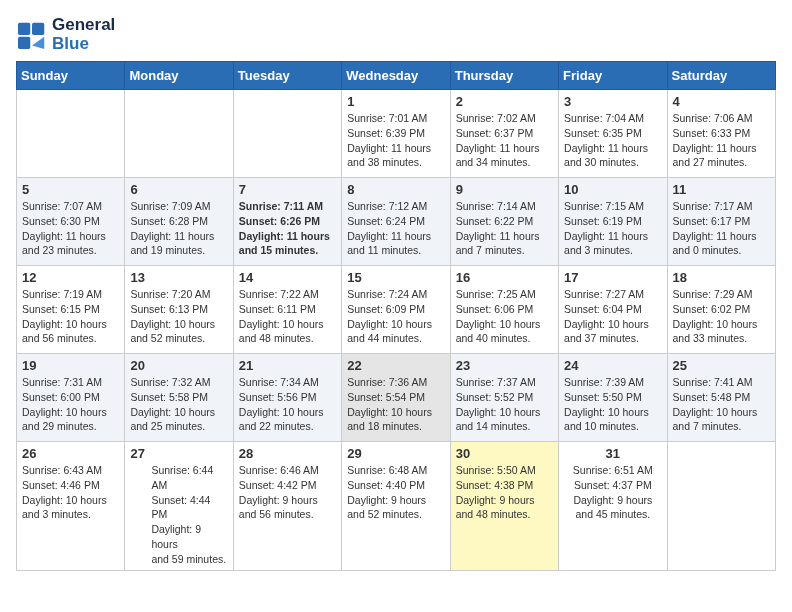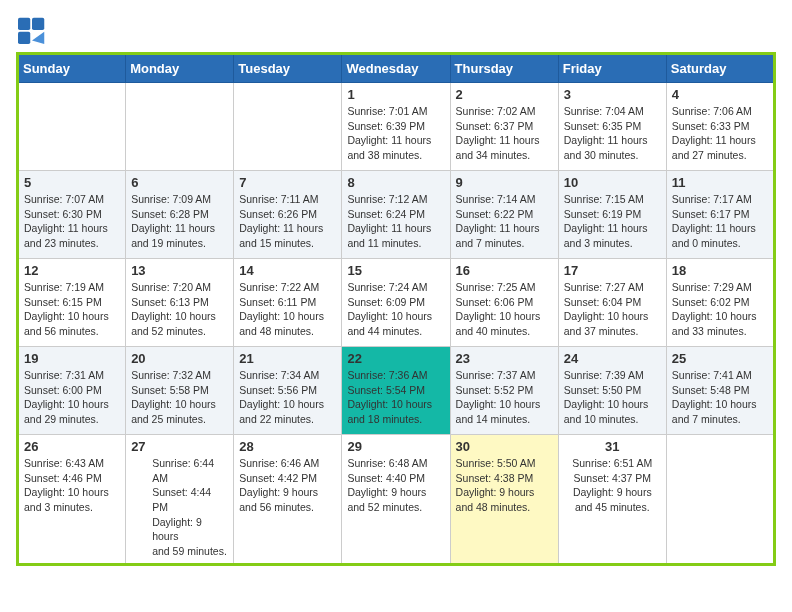--- a/index.html
+++ b/index.html
@@ -34,21 +34,21 @@
       color: #222;
       line-height: 1.1;
     }
     .location {
       font-size: 16px;
       color: #444;
     }
     .calendar {
       width: 100%;
       border-collapse: collapse;
-      border: 3px solid #84cc16;
+      border: 1px solid #84cc16;
     }
     .calendar th {
       background-color: #2a6db5;
       color: #fff;
       font-size: 13px;
       font-weight: bold;
       padding: 6px 4px;
       text-align: left;
       border: 1px solid #1e5a9c;
     }
@@ -85,20 +85,24 @@
 <body>
 
 <div class="header">
   <div class="logo">
     <svg class="logo-icon" viewBox="0 0 36 32">
       <rect x="2" y="2" width="14" height="14" rx="2" fill="#2a6db5"></rect>
       <rect x="18" y="2" width="14" height="14" rx="2" fill="#2a6db5"></rect>
       <rect x="2" y="18" width="14" height="14" rx="2" fill="#2a6db5"></rect>
       <polygon points="18,28 32,18 32,32" fill="#4a90d9"></polygon>
     </svg>
+    <div>
+      <div style="font-size:17px; font-weight:bold; color:#1a2a4a; line-height:1.1;">General</div>
+      <div style="font-size:17px; font-weight:bold; color:#2a6db5; line-height:1.1;">Blue</div>
+    </div>
   </div>
   <div class="title-block">
     <div class="month-title"></div>
     <div class="location"></div>
   </div>
 </div>
 
 <table class="calendar">
   <thead>
     <tr>
@@ -155,21 +159,21 @@
         </td>
         <td style="background: rgb(240, 244, 248);">
           <span class="day-number">6</span>
           <div class="day-info" style="white-space: pre-line;">Sunrise: 7:09 AM
 Sunset: 6:28 PM
 Daylight: 11 hours
 and 19 minutes.</div>
         </td>
         <td style="background: rgb(240, 244, 248);">
           <span class="day-number">7</span>
-          <div class="day-info" style="white-space: pre-line;">Sunrise: 7:11 AM
+          <div class="day-info" style="white-space: pre-line; font-weight: bold;">Sunrise: 7:11 AM
 Sunset: 6:26 PM
 Daylight: 11 hours
 and 15 minutes.</div>
         </td>
         <td style="background: rgb(240, 244, 248);">
           <span class="day-number">8</span>
           <div class="day-info" style="white-space: pre-line;">Sunrise: 7:12 AM
 Sunset: 6:24 PM
 Daylight: 11 hours
 and 11 minutes.</div>
@@ -262,21 +266,21 @@
 Daylight: 10 hours
 and 25 minutes.</div>
         </td>
         <td style="background: rgb(240, 244, 248);">
           <span class="day-number">21</span>
           <div class="day-info" style="white-space: pre-line;">Sunrise: 7:34 AM
 Sunset: 5:56 PM
 Daylight: 10 hours
 and 22 minutes.</div>
         </td>
-        <td style="background: #14b8a6;">
+        <td style="background: #e5e5e5;">
           <span class="day-number">22</span>
           <div class="day-info" style="white-space: pre-line;">Sunrise: 7:36 AM
 Sunset: 5:54 PM
 Daylight: 10 hours
 and 18 minutes.</div>
         </td>
         <td style="background: rgb(240, 244, 248);">
           <span class="day-number">23</span>
           <div class="day-info" style="white-space: pre-line;">Sunrise: 7:37 AM
 Sunset: 5:52 PM

